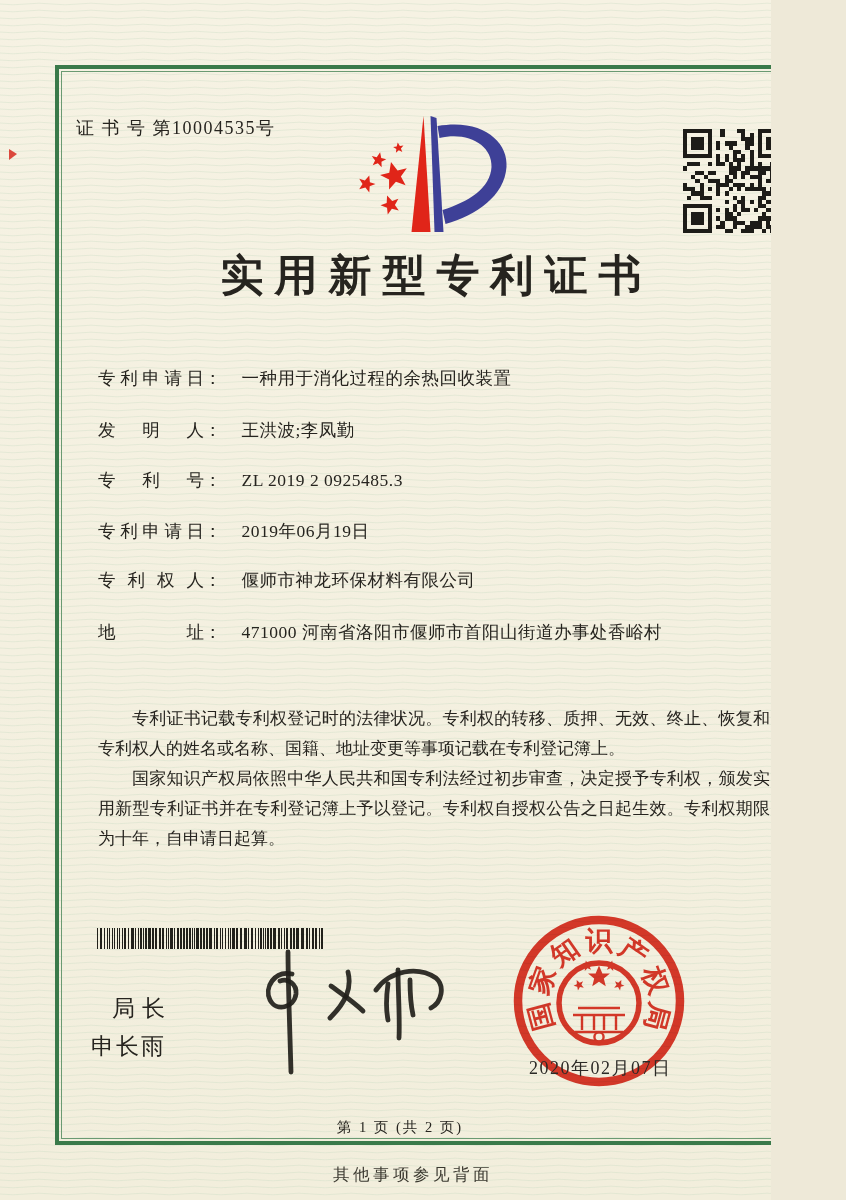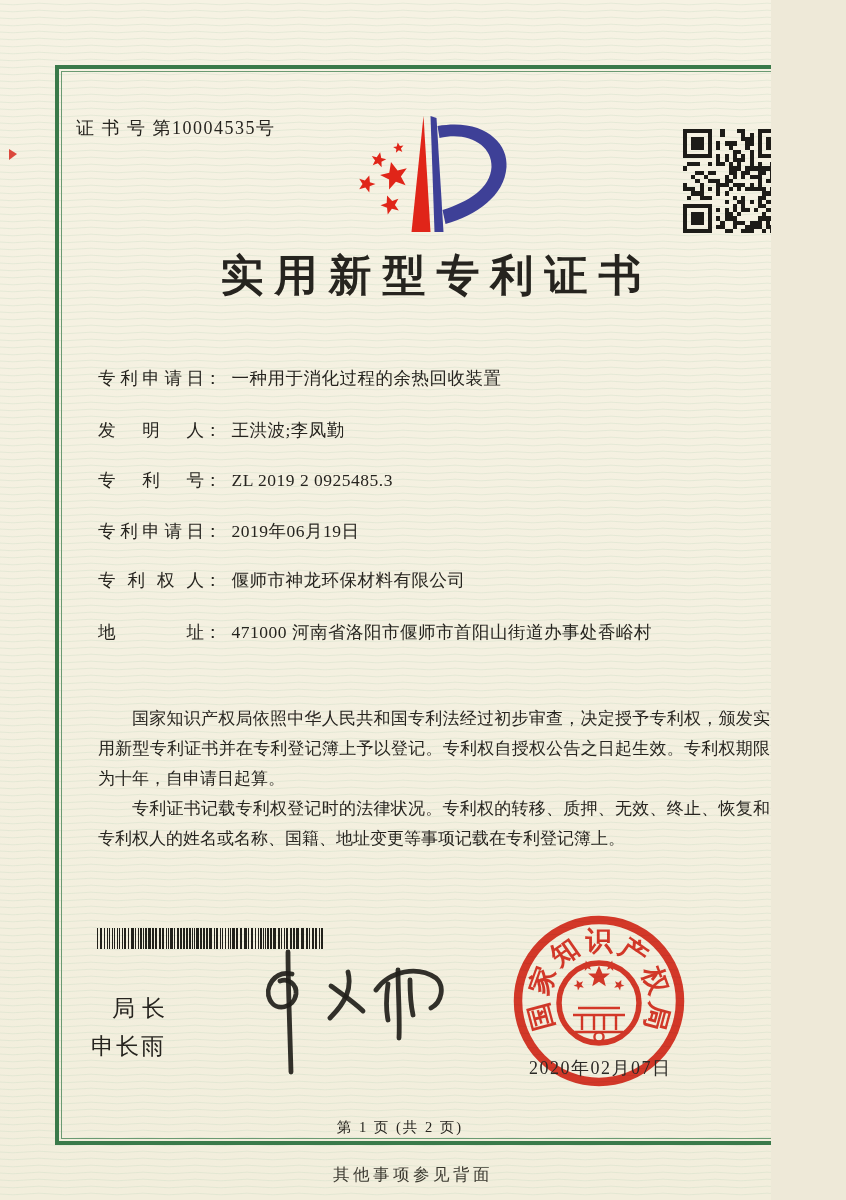--- a/index.html
+++ b/index.html
@@ -17,21 +17,21 @@
   .cert-no{position:absolute;left:76px;top:116px;font-size:18px;letter-spacing:1.5px;}
   .logo{position:absolute;left:338px;top:110px;width:175px;height:130px;}
   .qr{position:absolute;left:683px;top:129px;width:104px;height:104px;}
   .qr svg{shape-rendering:crispEdges;}
 
   .title{position:absolute;left:0;top:247px;width:846px;text-align:center;margin:0;
          font-size:43px;font-weight:700;letter-spacing:11px;padding-left:27px;box-sizing:border-box;}
 
   .field-row{position:absolute;left:98px;font-size:17.5px;white-space:nowrap;}
   .flabel{display:inline-block;width:106px;text-align:justify;text-align-last:justify;-moz-text-align-last:justify;}
-  .fvalue{margin-left:10px;letter-spacing:.5px;}
+  .fvalue{margin-left:20px;letter-spacing:.5px;}
   .pair2{position:absolute;left:334px;top:0;white-space:nowrap;}
 
   .legal{position:absolute;left:98px;top:704px;width:672px;font-size:17px;line-height:30px;text-align:justify;}
   .legal p{margin:0;text-indent:2em;}
 
   .barcode{position:absolute;left:97px;top:928px;mix-blend-mode:multiply;}
   .signer-title{position:absolute;left:112px;top:993px;font-size:23px;letter-spacing:7px;}
   .signer-name{position:absolute;left:91px;top:1031px;font-size:23px;letter-spacing:2px;}
   .signature{position:absolute;left:230px;top:944px;mix-blend-mode:multiply;}
   .signature path{stroke:#23221e;stroke-width:4.8;fill:none;stroke-linecap:round;stroke-linejoin:round;opacity:.92;}
@@ -562,22 +562,22 @@
     <span class="flabel">专利申请日</span><span>：</span><span class="fvalue">2019年06月19日</span>
   </div>
   <div class="field-row" style="top:568px">
     <span class="flabel">专利权人</span><span>：</span><span class="fvalue">偃师市神龙环保材料有限公司</span>
   </div>
   <div class="field-row" style="top:620px">
     <span class="flabel">地址</span><span>：</span><span class="fvalue">471000 河南省洛阳市偃师市首阳山街道办事处香峪村</span>
   </div>
 
   <div class="legal">
+    <p>专利证书记载专利权登记时的法律状况。专利权的转移、质押、无效、终止、恢复和专利权人的姓名或名称、国籍、地址变更等事项记载在专利登记簿上。</p>
     <p>国家知识产权局依照中华人民共和国专利法经过初步审查，决定授予专利权，颁发实用新型专利证书并在专利登记簿上予以登记。专利权自授权公告之日起生效。专利权期限为十年，自申请日起算。</p>
-    <p>专利证书记载专利权登记时的法律状况。专利权的转移、质押、无效、终止、恢复和专利权人的姓名或名称、国籍、地址变更等事项记载在专利登记簿上。</p>
   </div>
 
   <div class="barcode">
     <svg id="barcode-svg" width="231" height="21">
         <rect x="0" y="0" width="1" height="21" fill="#23231f"></rect>
         <rect x="3" y="0" width="2" height="21" fill="#23231f"></rect>
         <rect x="7" y="0" width="1" height="21" fill="#23231f"></rect>
         <rect x="10" y="0" width="1" height="21" fill="#23231f"></rect>
         <rect x="12" y="0" width="1" height="21" fill="#23231f"></rect>
         <rect x="15" y="0" width="1" height="21" fill="#23231f"></rect>

